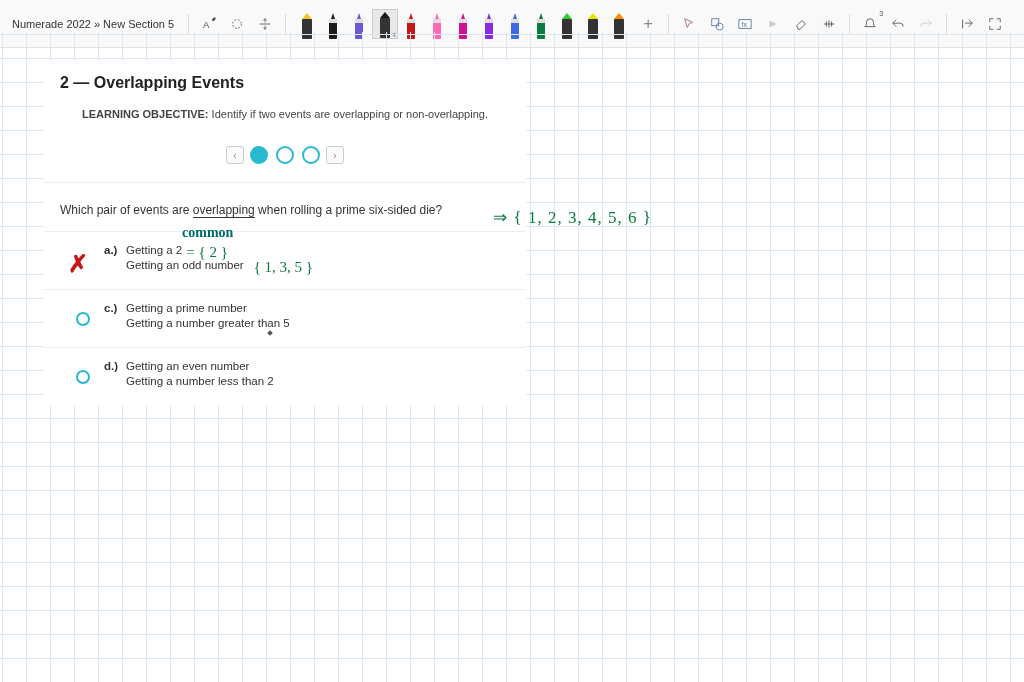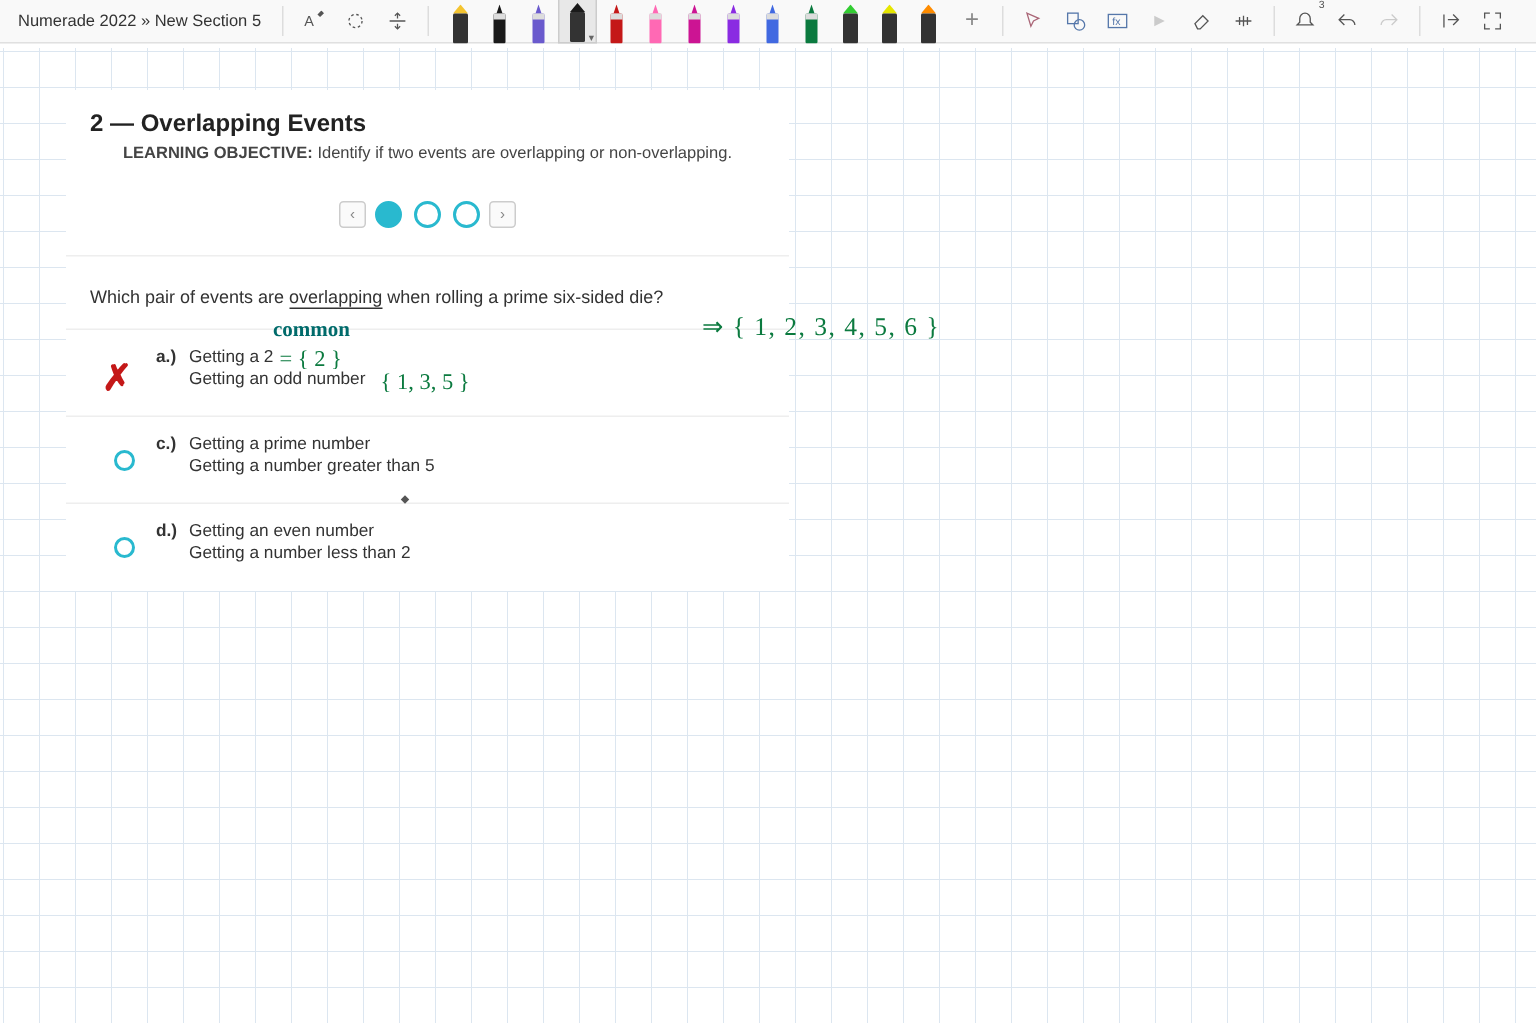--- a/index.html
+++ b/index.html
@@ -5,21 +5,21 @@
 * { box-sizing: border-box; margin: 0; padding: 0; }
 body {
   font-family: 'Segoe UI', Arial, sans-serif;
   background: #fff;
   width: 1024px;
   height: 682px;
   overflow: hidden;
   position: relative;
 }
 .toolbar {
-  height: 29px;
+  height: 48px;
   background: #f9f9f9;
   display: flex;
   align-items: center;
   padding: 0 6px;
   gap: 4px;
   font-size: 11px;
   border-bottom: 1px solid #e0e0e0;
 }
 .breadcrumb { color: #333; padding: 0 6px; white-space: nowrap; }
 .tsep { width: 1px; height: 20px; background: #ddd; margin: 0 4px; }
@@ -42,21 +42,21 @@
     linear-gradient(#dce6f0 1px, transparent 1px),
     linear-gradient(90deg, #dce6f0 1px, transparent 1px);
   background-size: 24px 24px;
   background-position: 2px 2px;
 }
 .card {
   position: absolute; left: 44px; top: 28px;
   width: 482px; background: #fff;
 }
 .card-h { padding: 14px 16px 10px; }
-.title { font-weight: 600; font-size: 16px; color: #222; margin-bottom: 4px; }
+.title { font-weight: 600; font-size: 16px; color: #222; margin-bottom: 16px; }
 .lo { font-size: 11px; color: #444; text-align: center; }
 .lo b { font-weight: 600; }
 .pager {
   display: flex; align-items: center; justify-content: center;
   gap: 4px; padding: 16px 0 18px;
   border-bottom: 1px solid #eee;
 }
 .pbtn {
   width: 18px; height: 18px; border: 1px solid #ccc; border-radius: 3px;
   display: flex; align-items: center; justify-content: center;
@@ -78,21 +78,21 @@
   position: absolute; left: 32px; top: 22px;
   width: 14px; height: 14px; border: 2px solid #29b9cf; border-radius: 50%;
   cursor: pointer;
 }
 .lab { font-weight: 600; display: inline-block; width: 22px; }
 .l1 { margin-bottom: 3px; }
 .hand {
   position: absolute; font-family: 'Comic Sans MS', cursive;
   pointer-events: none;
 }
-.h-green { color: #0b7a3f; font-size: 17px; }
+.h-green { color: #0b7a3f; font-size: 17px; margin-left: 25px; }
 .h-teal { color: #006b6b; font-size: 14px; font-weight: bold; }
 .h-bl { color: #0b7a3f; font-size: 15px; }
 .xmark {
   position: absolute; left: 24px; top: 18px;
   color: #c41818; font-size: 24px; font-weight: bold;
 }
 .tiny-dot {
   position: absolute; width: 4px; height: 4px; background: #555;
   transform: rotate(45deg);
 }

